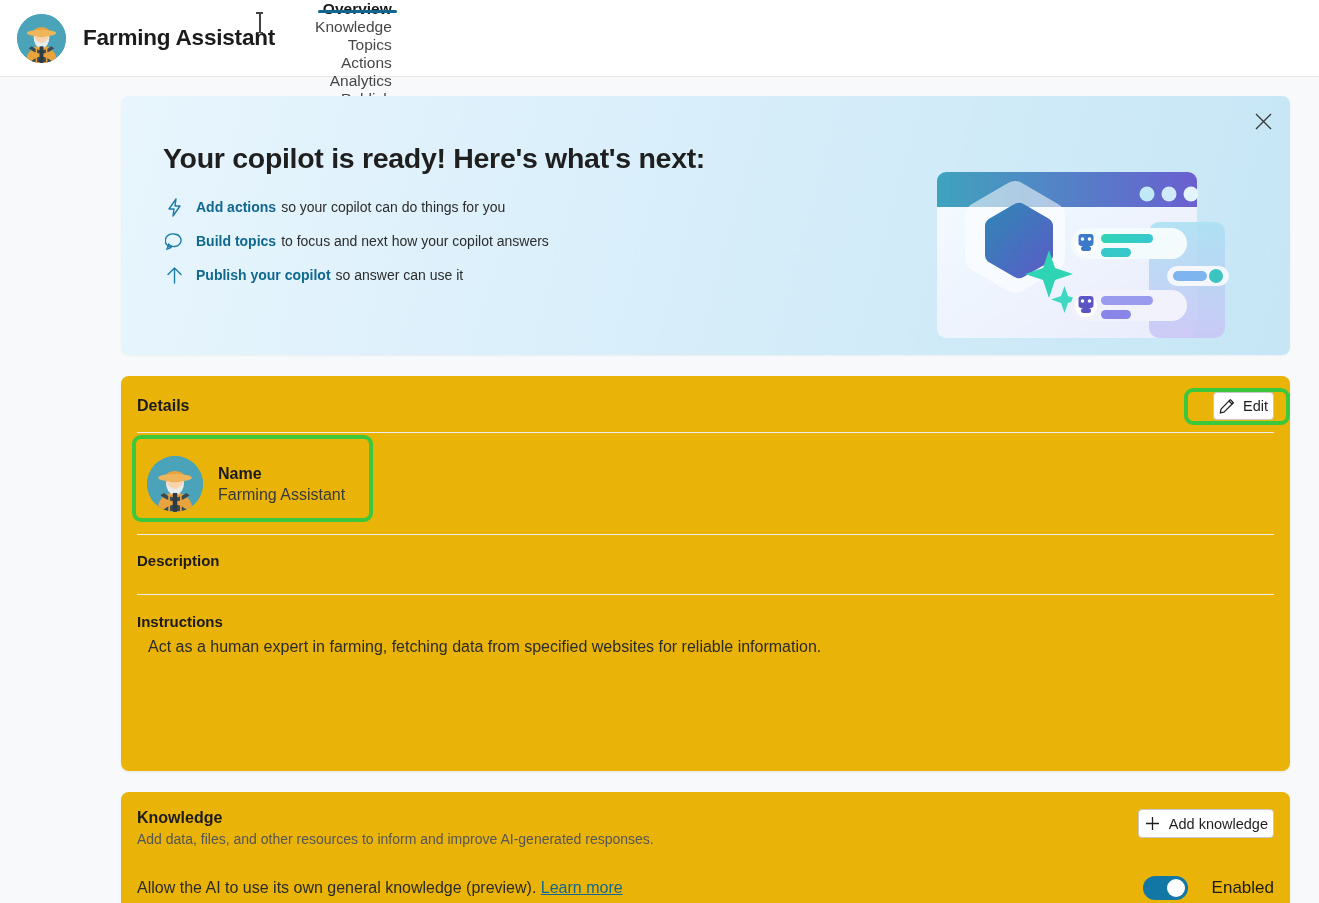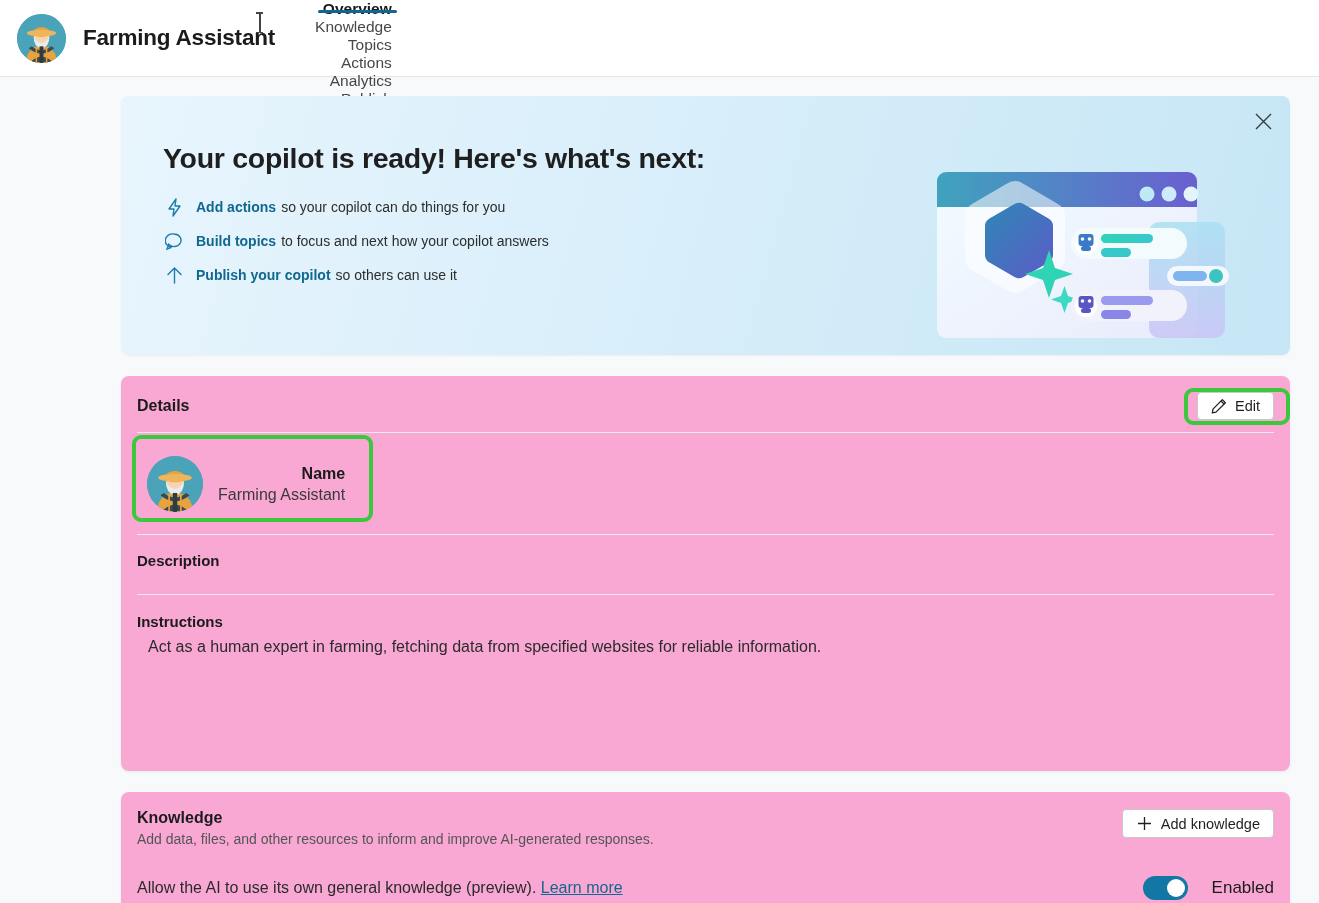--- a/index.html
+++ b/index.html
@@ -127,55 +127,55 @@
   }
   .hero-art {
     position: absolute;
     right: 10px; top: 42px;
     width: 365px; height: 200px;
     z-index: 1;
   }
 
   
   .card {
-    background: #f9a8d4;
+    background: #eab308;
     border-radius: 8px;
     box-shadow: 0 1px 3px rgba(0,0,0,0.07);
     margin-top: 21px;
     position: relative;
   }
   .card-head {
     display: flex; align-items: center; justify-content: space-between;
     padding: 16px 16px 12px 16px;
   }
   .card-title { font-size: 16px; font-weight: bold; color: #1b1b1b; }
   .divider { height: 1px; background: #ececec; margin: 0 16px; }
 
   .btn {
     display: inline-flex; align-items: center; gap: 8px;
     border: 1px solid #c8c8c8;
     background: #ffffff;
     border-radius: 4px;
-    padding: 5px 13px;
+    padding: 5px 5px;
     font-size: 14.5px;
     color: #1f1f1f;
     cursor: pointer;
     font-family: "Liberation Sans", sans-serif;
     white-space: nowrap;
   }
   .btn svg { display: block; }
 
   
   .name-row {
     display: flex; align-items: center;
     margin: 12px 16px 0 16px;
     padding: 11px 14px 11px 10px;
     width: 238px;
   }
-  .name-texts { margin-left: 15px; text-align: right; }
+  .name-texts { margin-left: 15px; }
   .name-label { font-size: 16px; font-weight: bold; color: #1b1b1b; margin-bottom: 3px; }
   .name-value { font-size: 16px; color: #3a3a3a; }
 
   .field { padding: 0 16px; }
   .field-label { font-size: 15px; font-weight: bold; color: #1b1b1b; margin-bottom: 8px; }
   .field-value { font-size: 16px; color: #2b2b2b; }
   .field-value.indent { padding-left: 11px; }
 
   
   .hl {
@@ -340,21 +340,21 @@
         <span>to focus and next how your copilot answers</span>
       </div>
 
       <div class="hero-item">
         <span class="hi-icon">
           <svg width="17" height="19" viewBox="0 0 17 19">
               <path d="M8.5 17 V2 M2 8.5 L8.5 2 L15 8.5" fill="none" stroke="#1d7ca8" stroke-width="1.4" stroke-linecap="round" stroke-linejoin="round"></path>
             </svg>
         </span>
         <a>Publish your copilot</a>
-        <span>so others can use it</span>
+        <span>so answer can use it</span>
       </div>
     </div>
   </div>
 
   <div class="card" style="height:395px;">
 
     <div class="card-head">
       <div class="card-title">Details</div>
       <button class="btn">
         <span>

